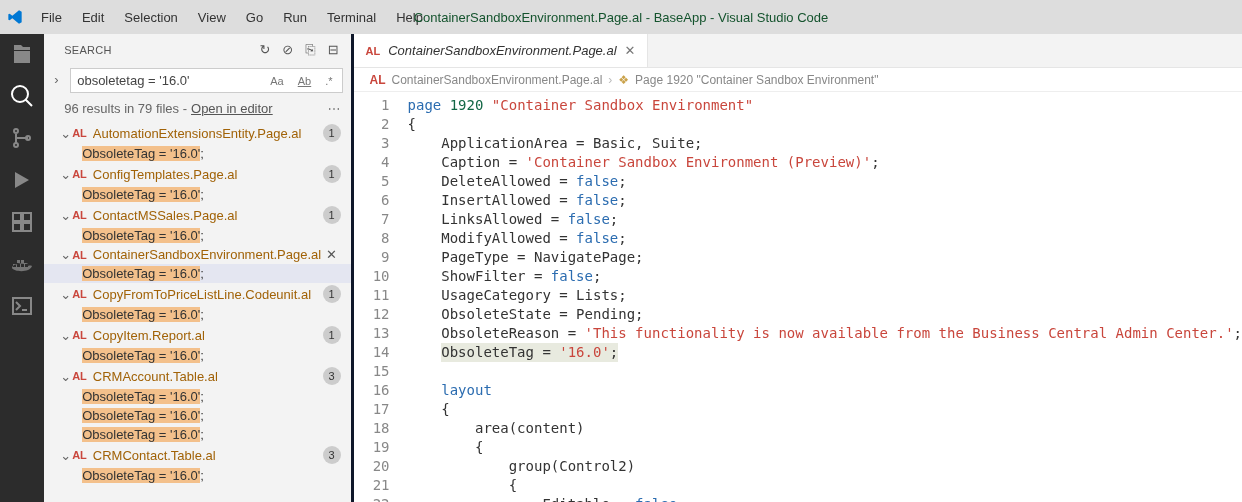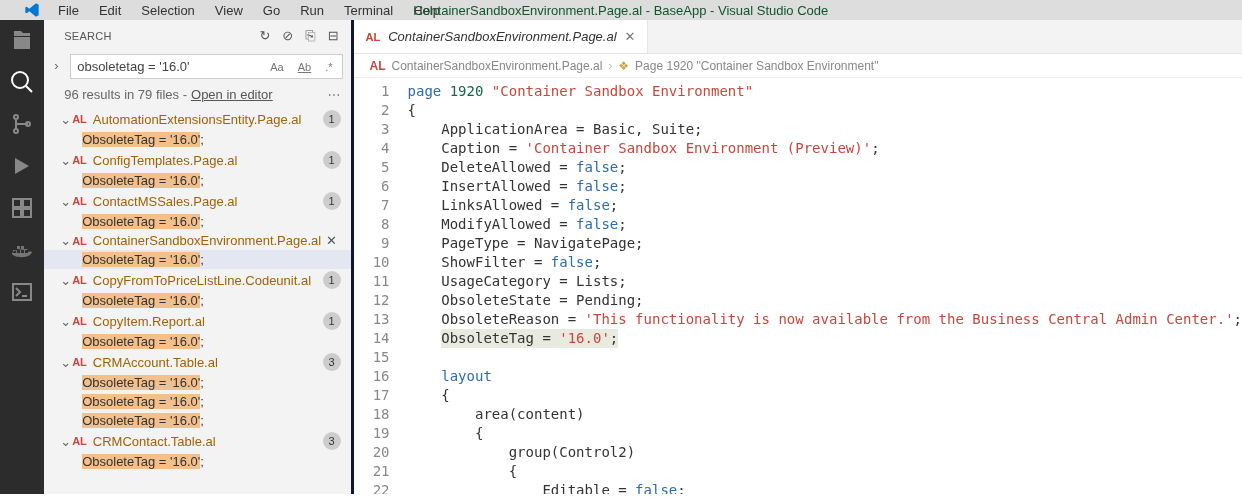--- a/index.html
+++ b/index.html
@@ -1,17 +1,17 @@
 <!DOCTYPE html>
 <html><head>
 <meta charset="utf-8">
 <style>
 * { margin:0; padding:0; box-sizing:border-box; }
 body { font-family:"Segoe UI",sans-serif; font-size:13px; color:#333; background:#fff; overflow:hidden; height:502px; width:1242px; }
-.titlebar { height:20px; background:#ddd; display:flex; align-items:center; padding:0 24px; position:relative; }
+.titlebar { height:34px; background:#ddd; display:flex; align-items:center; padding:0 7px; position:relative; }
 .vscode-logo { width:16px; height:16px; margin-right:10px; }
 .menu { display:flex; gap:4px; }
 .menu-item { padding:2px 8px; cursor:pointer; color:#333; }
 .window-title { position:absolute; left:50%; transform:translateX(-50%); color:#14532d; }
 .main { display:flex; height:474px; }
 .activitybar { width:46px; background:#2c2c2c; display:flex; flex-direction:column; align-items:center; padding-top:8px; gap:18px; }
 .activitybar .ab-icon { width:24px; height:24px; color:#888; cursor:pointer; }
 .activitybar .ab-icon.active { color:#fff; }
 .sidebar { width:322px; background:#f3f3f3; display:flex; flex-direction:column; border-right:3px solid #0f172a; }
 .sidebar-header { display:flex; align-items:center; padding:8px 12px 6px 20px; gap:8px; }

